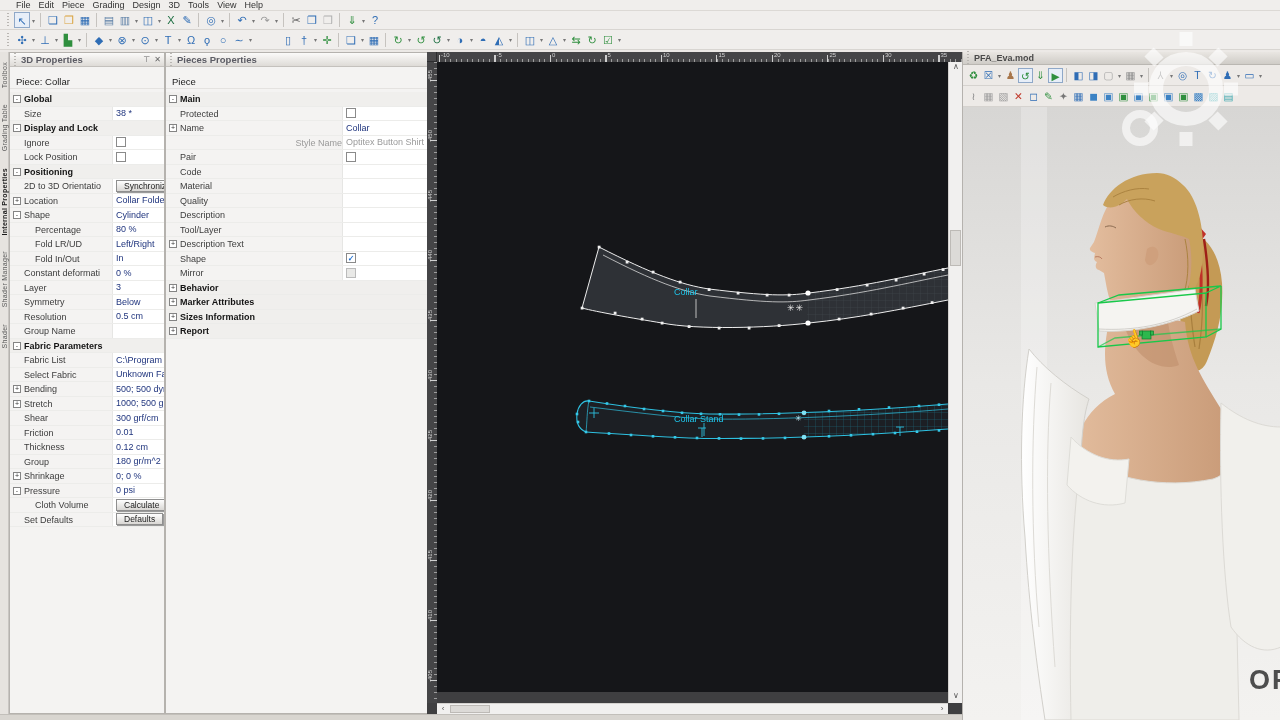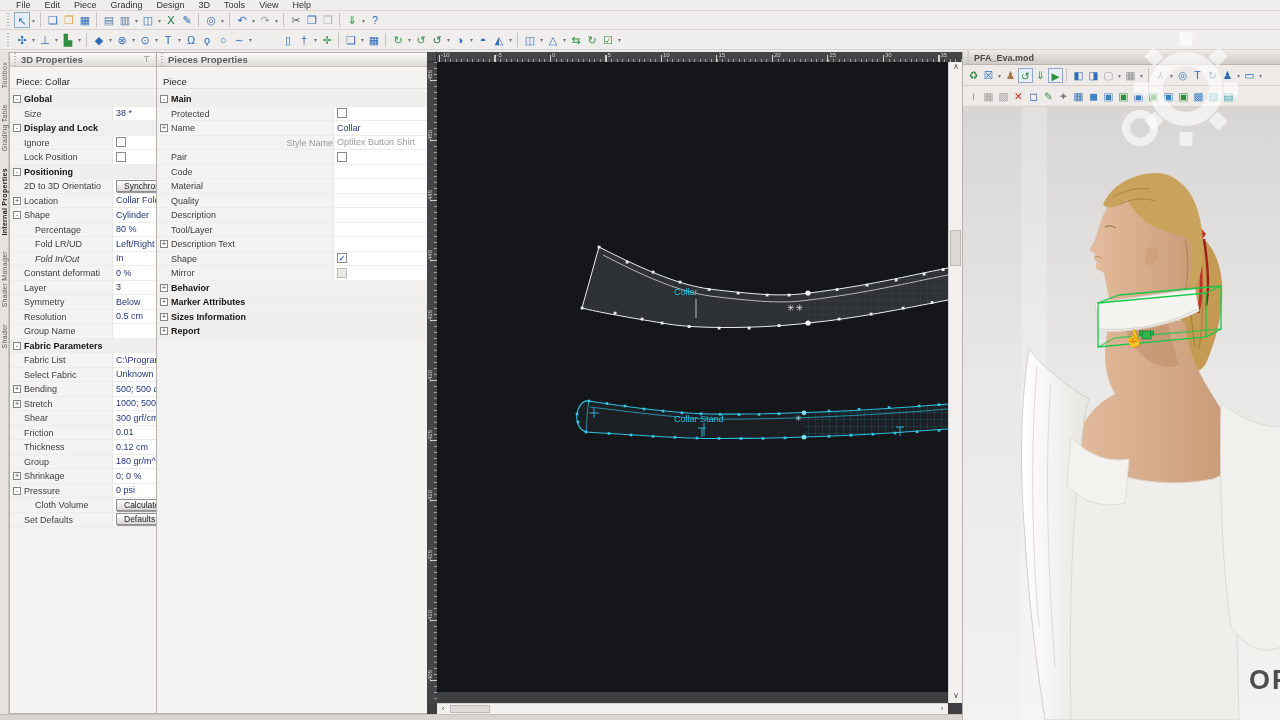--- a/index.html
+++ b/index.html
@@ -1,20 +1,20 @@
 <!DOCTYPE html>
 <html><head>
 <meta charset="utf-8">
 <style>
   * { margin:0; padding:0; box-sizing:border-box; }
   html,body { width:1280px; height:720px; overflow:hidden; background:#ece9e6; }
   #app { position:relative; width:1280px; height:720px; font-family:"Liberation Sans",sans-serif; background:#ece9e6; overflow:hidden; }
 
   
-  #menubar { position:absolute; left:0; top:0; width:1280px; height:11px; background:#f0eeec; border-bottom:1px solid #dcd9d5; display:flex; align-items:flex-end; padding-left:16px; gap:14px; overflow:hidden; }
+  #menubar { position:absolute; left:0; top:0; width:1280px; height:11px; background:#f0eeec; border-bottom:1px solid #dcd9d5; display:flex; align-items:flex-end; padding-left:16px; gap:8px; overflow:hidden; }
   .menu-item { font-size:9px; color:#333; line-height:10px; cursor:default; }
   .toolbar { position:absolute; left:0; width:1280px; background:#f0eeec; border-bottom:1px solid #d8d5d1; display:flex; align-items:center; padding-left:6px; }
   #tb1 { top:11px; height:19px; }
   #tb2 { top:30px; height:20px; }
   .tbi { display:inline-block; width:16px; height:16px; font-size:11px; line-height:16px; text-align:center; cursor:default; }
   .tbi.box { border:1px solid #8fa8c8; background:#e7eef8; }
   .dd { font-size:6px; color:#777; width:7px; text-align:center; }
   .sep { width:1px; height:14px; background:#c6c3bf; margin:0 4px 0 3px; }
   .gap { display:inline-block; }
   .grip { width:5px; height:14px; margin-right:3px;
@@ -22,21 +22,21 @@
      background-size:2px 100%; background-repeat:no-repeat; background-position:1px 0; }
 
   
   #sidetabs { position:absolute; left:0; top:52px; width:9px; height:662px; background:#e6e3df; border-right:1px solid #c9c6c2; display:flex; flex-direction:column; padding-top:10px; gap:16px; align-items:center; }
   .vtab { writing-mode:vertical-rl; transform:rotate(180deg); font-size:7px; color:#5a5a5a; letter-spacing:.3px; cursor:default; }
   .vtab.active { color:#1a1a1a; font-weight:bold; }
 
   
   .panel { position:absolute; top:52px; height:662px; background:#f4f3f2; border:1px solid #b5b2ae; }
   #panel3d { left:9px; width:156px; }
-  #panelPieces { left:156px; width:308px; }
+  #panelPieces { left:165px; width:308px; }
   .ptitle { height:14px; background:linear-gradient(#fbfaf9,#dedbd7); border-bottom:1px solid #c4c1bd; display:flex; align-items:center; padding:0 3px; }
   .ptext { font-size:9.5px; font-weight:bold; color:#5c5c64; flex:1; }
   .pbtns { font-size:8px; color:#666; display:flex; gap:4px; }
   .psub { height:15px; margin-top:7px; font-size:9.5px; color:#222; padding-left:6px; line-height:15px; border-bottom:1px solid #e4e2e0; }
   .rows { margin-top:3px; }
   .prow { position:relative; height:14.5px; line-height:14px; font-size:9px; display:flex; border-bottom:1px solid #ececea; padding-left:14px; color:#3c3c3c; }
   .prow.cat { font-weight:bold; color:#141414; background:#f0efed; }
   .exp { position:absolute; left:3px; top:3px; width:8px; height:8px; border:1px solid #848484; background:#fff; font-size:7px; line-height:6px; text-align:center; color:#333; font-weight:normal; }
   .lbl { flex:0 0 auto; overflow:hidden; white-space:nowrap; }
   .lbl.gray { color:#9a9a9a;text-align:right; }
@@ -260,21 +260,21 @@
             <span class="vtext">80 %</span>
           </div>
         </div>
         <div class="prow">
           <span class="lbl" style="padding-left: 11px;">Fold LR/UD</span>
           <div class="val">
             <span class="vtext">Left/Right</span>
           </div>
         </div>
         <div class="prow">
-          <span class="lbl" style="padding-left: 11px; font-style: italic;">Fold In/Out</span>
+          <span class="lbl" style="padding-left: 11px;">Fold In/Out</span>
           <div class="val">
             <span class="vtext">In</span>
           </div>
         </div>
         <div class="prow">
           <span class="lbl">Constant deformati</span>
           <div class="val">
             <span class="vtext">0 %</span>
           </div>
         </div>

